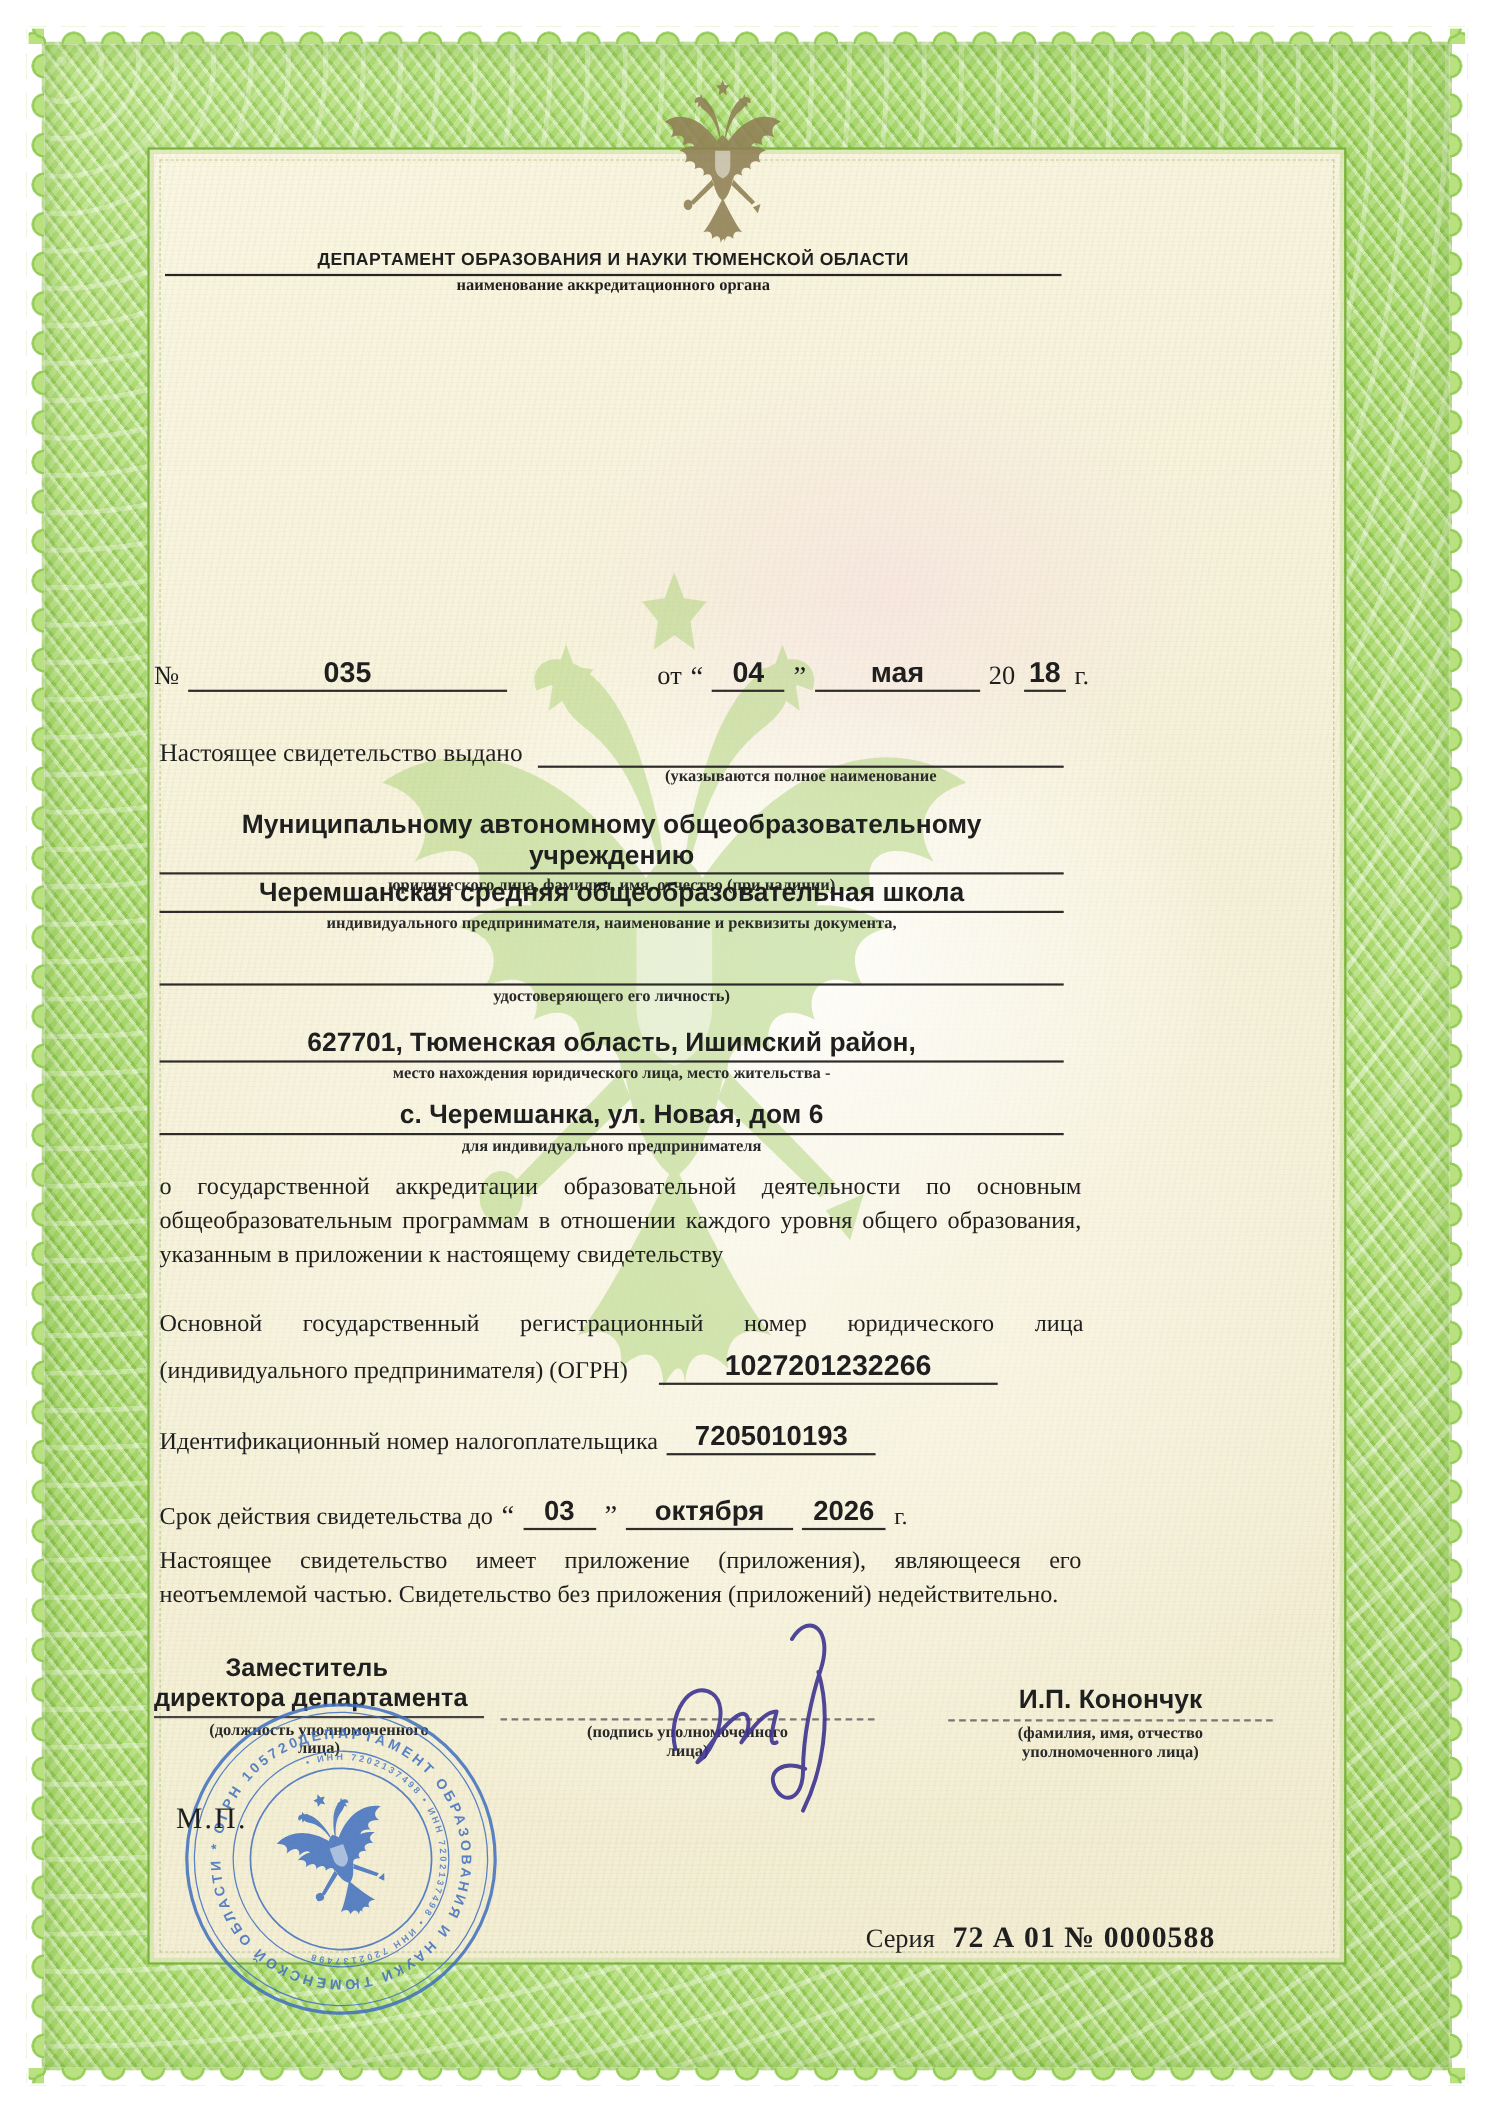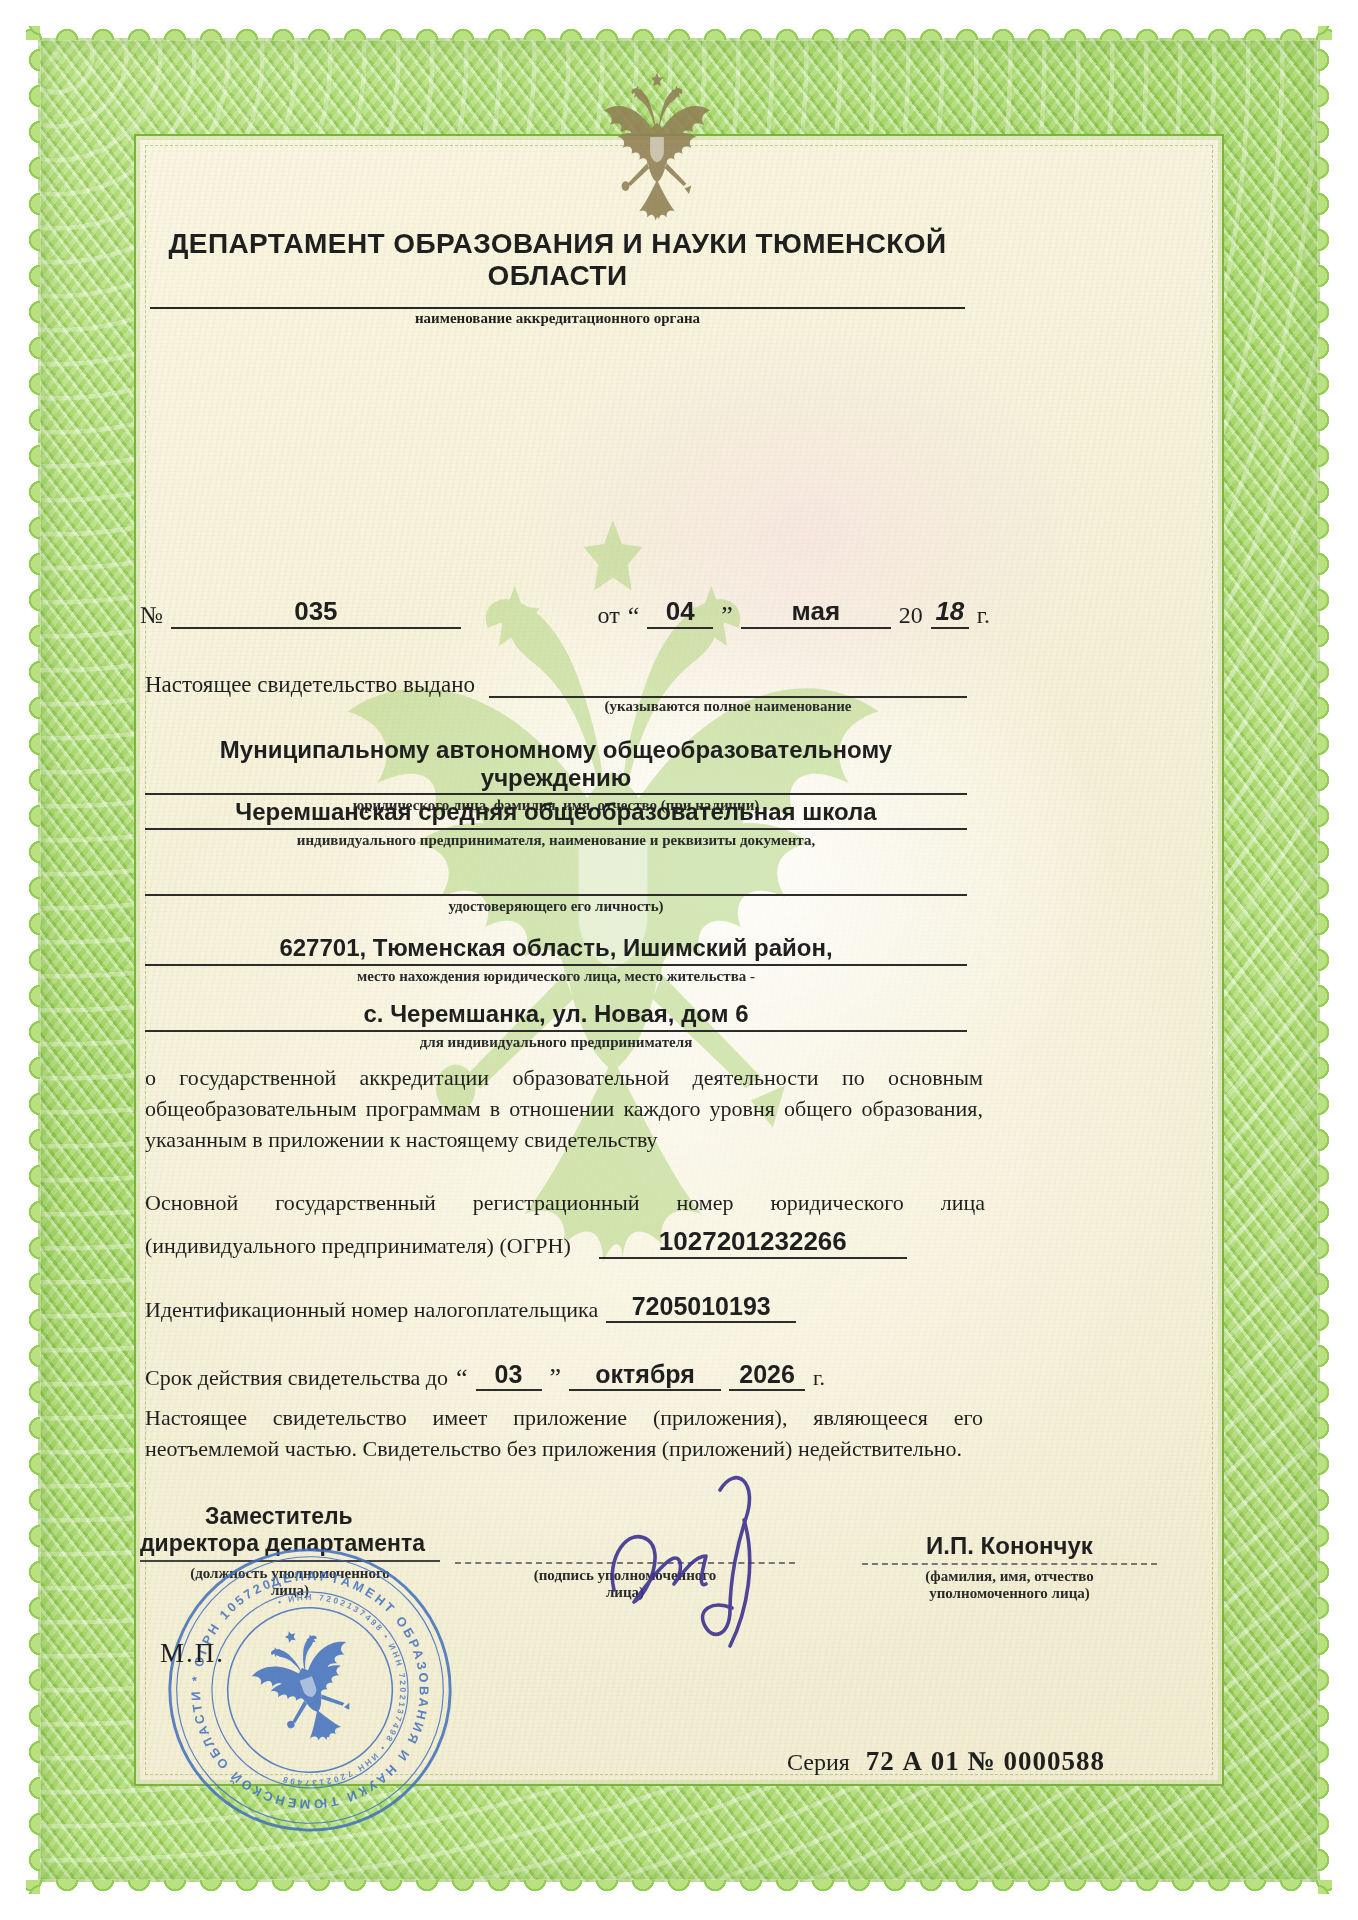--- a/index.html
+++ b/index.html
@@ -49,22 +49,22 @@
   .signature{position:absolute;left:592px;top:1460px;width:210px;height:190px;z-index:6;}
 
   
   .abs{position:absolute;z-index:4;}
   .serif{font-family:"Liberation Serif",serif;}
   .small-label{font-size:15px;line-height:1.12;color:#2a2a2a;text-align:center;font-weight:bold;}
   .cell{display:inline-block;text-align:center;border-bottom:2px solid #2e2c2a;
         font-family:"Liberation Sans",sans-serif;font-weight:bold;}
 
   .org-wrap{left:150px;top:228px;width:815px;text-align:center;}
-  .org-name{font-family:"Liberation Sans",sans-serif;font-weight:bold;font-size:28px;letter-spacing:.4px;
-            padding-bottom:15px;border-bottom:2px solid #262626;}
+  .org-name{font-family:"Liberation Sans",sans-serif;font-weight:bold;font-size:16px;letter-spacing:.4px;
+            padding-bottom:3px;border-bottom:2px solid #262626;}
   .org-label{font-size:15px;font-weight:bold;margin-top:1px;}
 
   .title-wrap{left:140px;top:332px;width:845px;text-align:center;}
   .title-main{font-family:"DejaVu Serif",serif;font-weight:bold;font-size:50px;letter-spacing:9px;color:#333;
               text-shadow:0 1px 0 rgba(255,255,255,.5);}
   @supports (-webkit-background-clip:text){
     .title-main{background:repeating-linear-gradient(0deg,#5a5a5a 0 2px,#222 2px 4px);
                 -webkit-background-clip:text;background-clip:text;color:transparent;}}
   .title-sub{font-family:"DejaVu Serif",serif;font-weight:bold;font-size:29px;letter-spacing:1.5px;color:#222;margin-top:10px;}
 
@@ -156,21 +156,21 @@
       <span>№</span>
       <span class="cell" style="width:290px;font-size:26px;">035</span>
     </div>
     <div class="right">
       <span>от</span>
       <span class="quote">“</span>
       <span class="cell" style="width:66px;font-size:26px;">04</span>
       <span class="quote">”</span>
       <span class="cell" style="width:150px;font-size:26px;">мая</span>
       <span>20</span>
-        <span class="cell" style="width:38px;font-size:26px;font-style:italic;">18</span>
+        <span class="cell" style="width:38px;font-size:26px;">18</span>
       <span>г.</span>
     </div>
   </div>
 
   <div class="abs issued-row">
     <span>Настоящее свидетельство выдано</span>
     <span class="issued-fill">
       <span class="issued-hint small-label">(указываются полное наименование</span>
     </span>
   </div>

